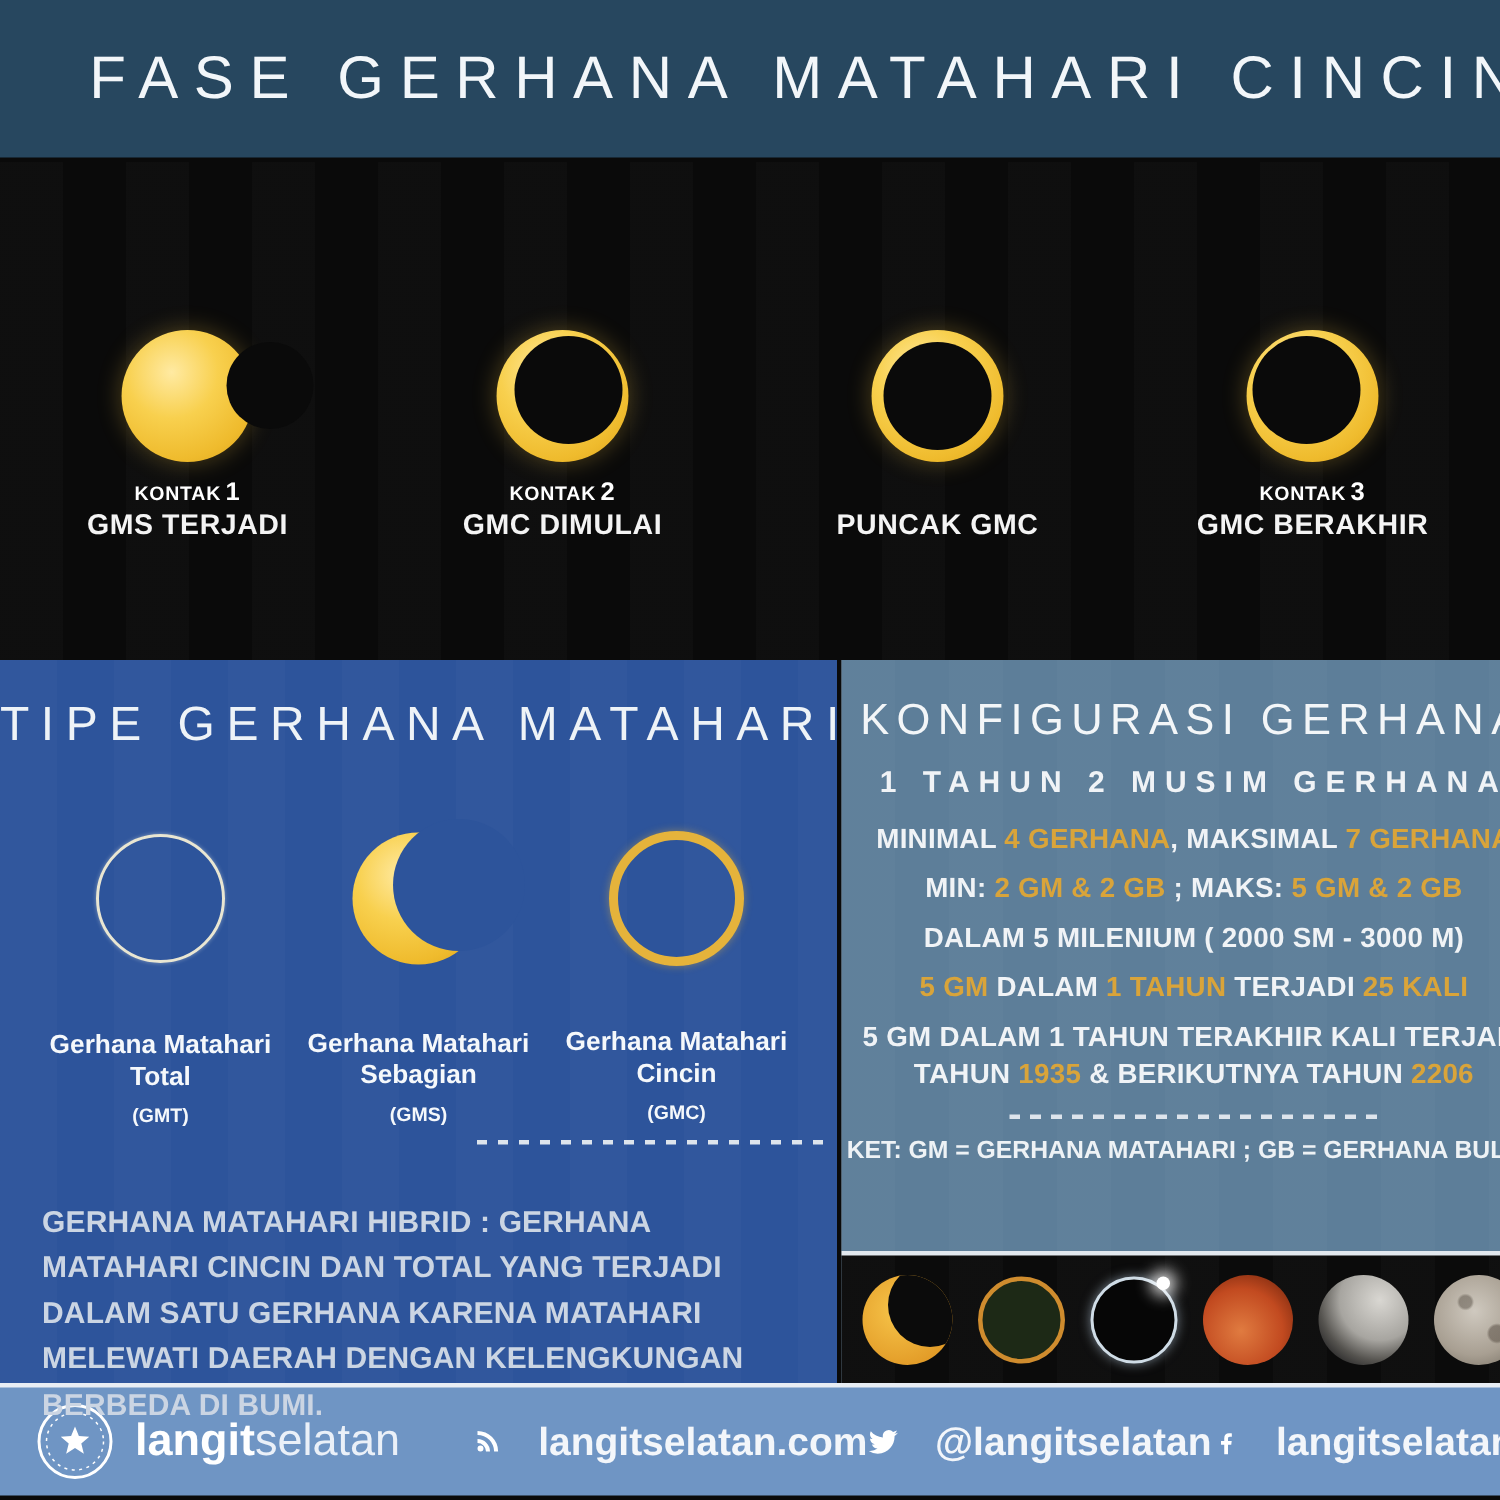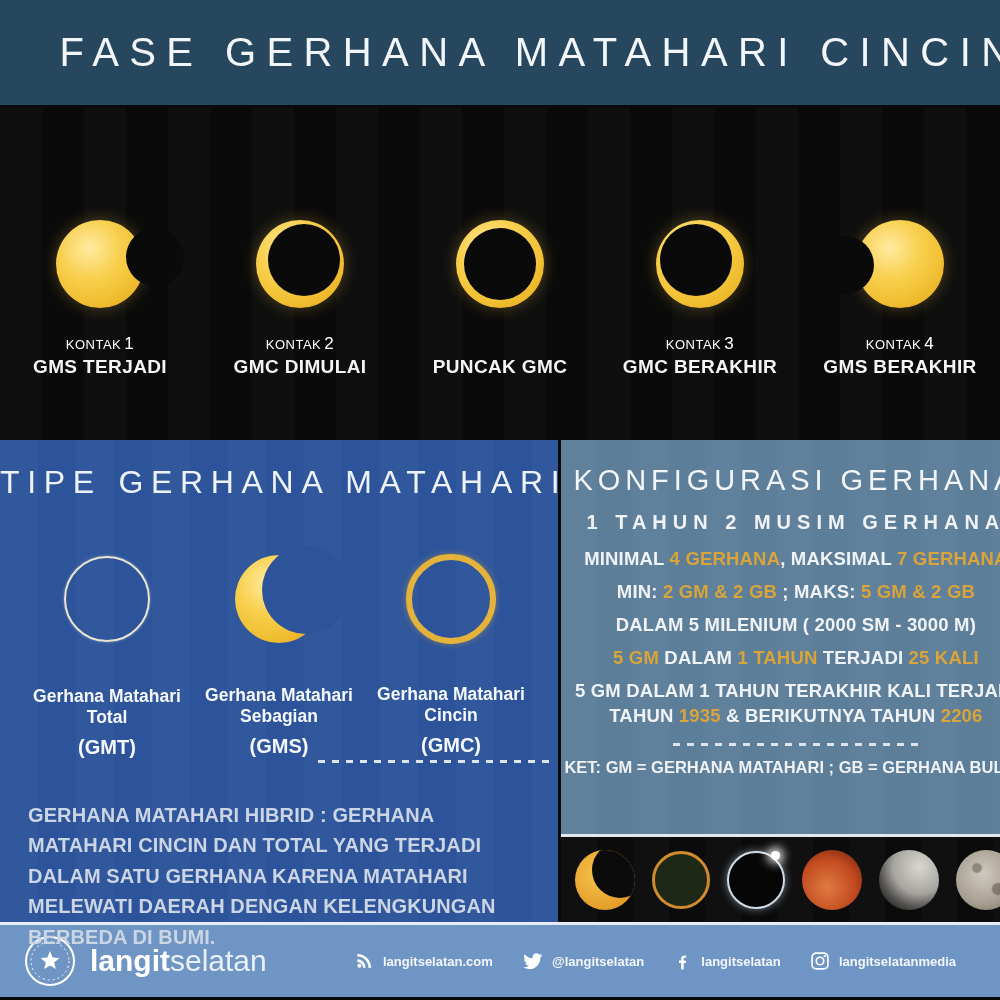--- a/index.html
+++ b/index.html
@@ -20,21 +20,21 @@
   .disc { width:88px; height:88px; border-radius:50%; margin:0 auto; position:relative;
           background:radial-gradient(circle at 38% 32%, #ffeaa2 0%, #f8d04e 38%, #efbb2d 72%, #d99f1a 100%);
           box-shadow:0 0 16px rgba(244,200,70,.30); }
   .bite { position:absolute; width:58px; height:58px; border-radius:50%; background:#0a0a0a; }
   .bite-r { right:-40px; top:8px; }
   .bite-l { left:-40px; top:16px; }
   .hole { position:absolute; width:72px; height:72px; border-radius:50%; background:#0a0a0a; }
   .hole-c  { left:8px;  top:8px; }
   .hole-ne { left:12px; top:4px; }
   .hole-nw { left:4px;  top:4px; }
-  .contact-line { margin-top:26px; height:18px; color:#fff; font-weight:normal; font-size:13px; letter-spacing:0.04em; }
+  .contact-line { margin-top:10px; height:18px; color:#fff; font-weight:bold; font-size:13px; letter-spacing:0.04em; }
   .contact-num { font-size:17px; margin-left:3px; }
   .phase-label { margin-top:4px; color:#f4f4f4; font-weight:bold; font-size:19px; letter-spacing:0.02em; }
 
   
   .panels { display:flex; height:482px; }
   .types { width:558px; position:relative; background:#2d549b;
            background-image:repeating-linear-gradient(90deg, rgba(255,255,255,0.02) 0 38px, rgba(0,0,0,0) 38px 76px); }
   .vdiv { width:7px; background:#e9eef4; border-left:3px solid #0a0a0a; }
   .config { flex:1; position:relative; background:#5d7e99; text-align:center;
             background-image:repeating-linear-gradient(90deg, rgba(255,255,255,0.02) 0 36px, rgba(0,0,0,0) 36px 72px); }
@@ -44,21 +44,21 @@
   .type { width:170px; text-align:center; }
   .t-icon-box { width:92px; height:92px; margin:0 auto; position:relative; }
   .t-ring-thin { width:86px; height:86px; margin:3px auto; border-radius:50%; border:2px solid #e9e6d2;
                  box-shadow:0 0 3px rgba(255,255,240,.4); }
   .t-ring-gold { width:90px; height:90px; margin:1px auto; border-radius:50%; border:6px solid #e5b33b;
                  box-shadow:0 0 6px rgba(230,180,60,.45); }
   .t-crescent { width:88px; height:88px; margin:2px auto; border-radius:50%; position:relative;
                 background:radial-gradient(circle at 38% 32%, #ffeaa2 0%, #f8d04e 38%, #efbb2d 72%, #d99f1a 100%); }
   .t-cover { position:absolute; width:88px; height:88px; border-radius:50%; background:#2d549b; left:27px; top:-9px; }
   .type-name { margin-top:38px; color:#f5f8fb; font-weight:bold; font-size:17.5px; }
-  .type-abbr { margin-top:8px; color:#f5f8fb; font-weight:bold; font-size:20px; }
+  .type-abbr { margin-top:8px; color:#f5f8fb; font-weight:bold; font-size:13px; }
 
   .dash { height:3px;
           background-image:repeating-linear-gradient(90deg, #dde4ec 0 7px, rgba(0,0,0,0) 7px 14px); }
   .dash-left { position:absolute; left:57%; right:8px; top:320px; }
   .hybrid { position:absolute; left:28px; right:36px; top:360px; color:#cbd5e3; font-weight:bold;
             font-size:20px; line-height:1.52; letter-spacing:0.005em; }
 
   .config h2 { margin-top:24px; color:#f3f6f8; font-weight:400; font-size:29px; letter-spacing:0.17em; white-space:nowrap; }
   .cfg-lines { margin-top:14px; padding:0 14px; }
   .cfg-line { color:#f0f3f6; font-weight:bold; white-space:nowrap; }
@@ -86,21 +86,21 @@
                radial-gradient(circle at 45% 40%, #cfc9bf, #a89f92 60%, #7b7468 92%); }
 
   
   .ftr { height:75px; background:#6f95c4; border-top:3px solid #e8edf4; display:flex; align-items:center; padding:0 24px; }
   .brand { display:flex; align-items:center; width:282px; }
   .logo { width:52px; height:52px; flex:0 0 auto; }
   .brand-text { margin-left:14px; font-size:30px; color:#fff; white-space:nowrap; }
   .brand-bold { font-weight:bold; }
   .brand-light { font-weight:300; color:#eaf0f8; }
   .socials { flex:1; display:flex; justify-content:space-between; padding:0 20px 0 48px; }
-  .social { display:flex; align-items:center; gap:9px; color:#f3f6fa; font-weight:bold; font-size:13px; white-space:nowrap; }
+  .social { display:flex; align-items:center; gap:24px; color:#f3f6fa; font-weight:bold; font-size:26px; white-space:nowrap; }
   .social svg { display:block; }
 </style>
 </head>
 <body>
 
 <div class="page">
 
   <header class="hdr">
     <h1>FASE GERHANA MATAHARI CINCIN</h1>
   </header>
@@ -134,29 +134,20 @@
         <div class="phase-label">PUNCAK GMC</div>
       </div>
       <div class="phase">
         <div class="disc-box">
           <div class="disc">
             <div class="hole hole-nw"></div>
           </div>
         </div>
         <div class="contact-line"><span>KONTAK</span><span class="contact-num">3</span></div>
         <div class="phase-label">GMC BERAKHIR</div>
-      </div>
-      <div class="phase">
-        <div class="disc-box">
-          <div class="disc">
-            <div class="bite bite-l"></div>
-          </div>
-        </div>
-        <div class="contact-line"><span>KONTAK</span><span class="contact-num">4</span></div>
-        <div class="phase-label">GMS BERAKHIR</div>
       </div>
     </section>
 
   <div class="panels">
 
     <section class="types">
       <h2>TIPE GERHANA MATAHARI</h2>
       <div class="type-row" id="typeRow">
           <div class="type">
             <div class="t-icon-box">

